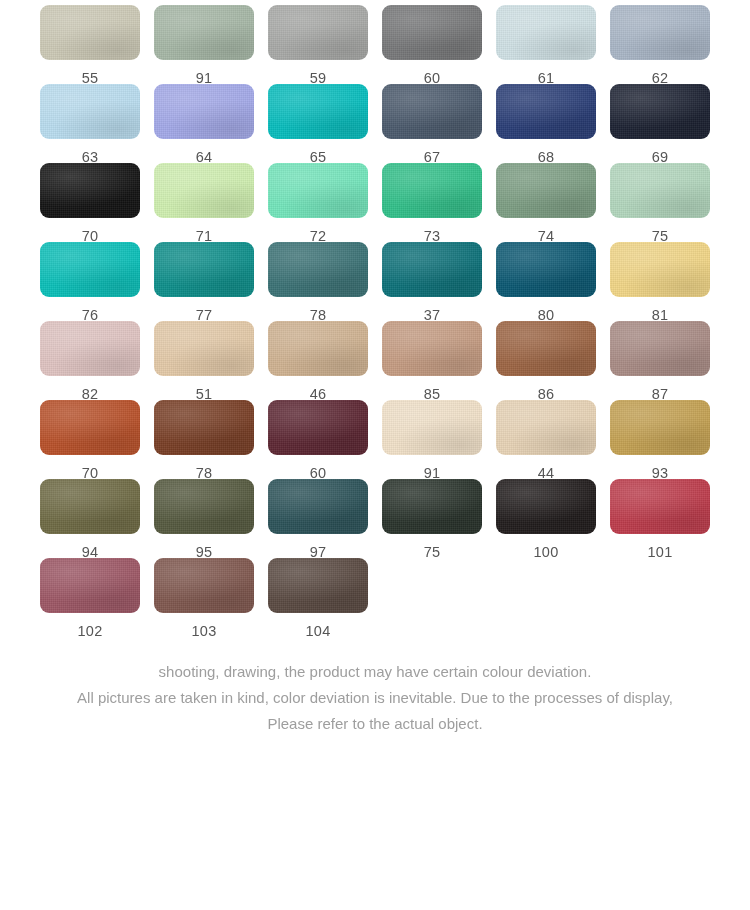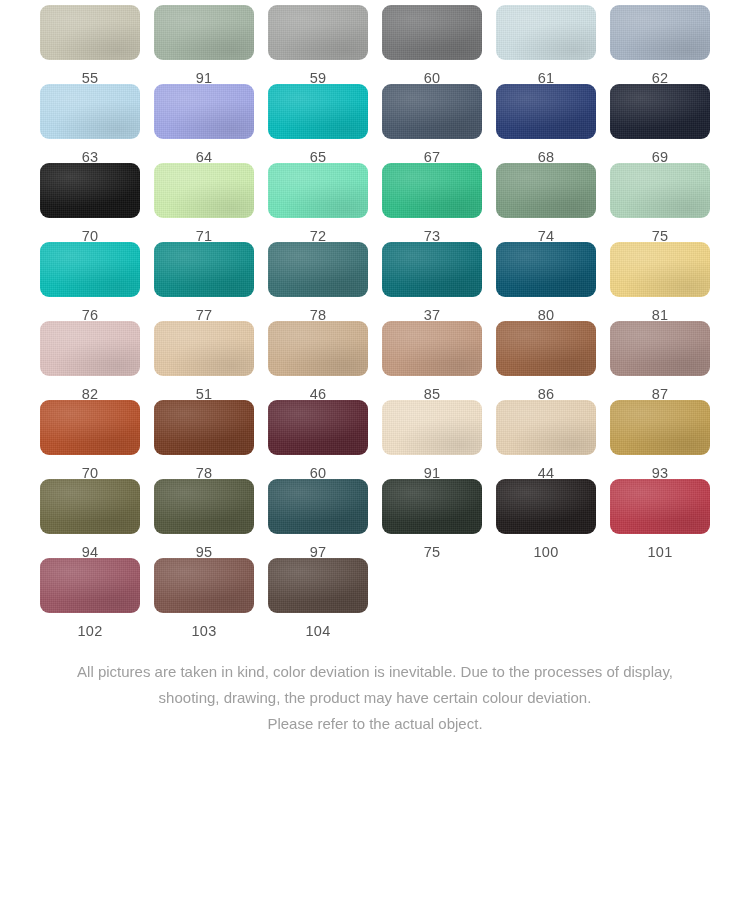--- a/index.html
+++ b/index.html
@@ -275,18 +275,18 @@
         <div class="swatch-chip" style="background-color: rgb(128, 88, 79);"></div>
         <div class="swatch-label">103</div>
       </div>
       <div class="swatch-cell">
         <div class="swatch-chip" style="background-color: rgb(90, 74, 66);"></div>
         <div class="swatch-label">104</div>
       </div>
     </div>
 
   <div id="disclaimer">
+    <span class="dline">shooting, drawing, the product may have certain colour deviation.</span>
     <span class="dline">All pictures are taken in kind, color deviation is inevitable. Due to the processes of display,</span>
-    <span class="dline">shooting, drawing, the product may have certain colour deviation.</span>
     <span class="dline">Please refer to the actual object.</span>
   </div>
 
 </div>
 
 </body></html>

